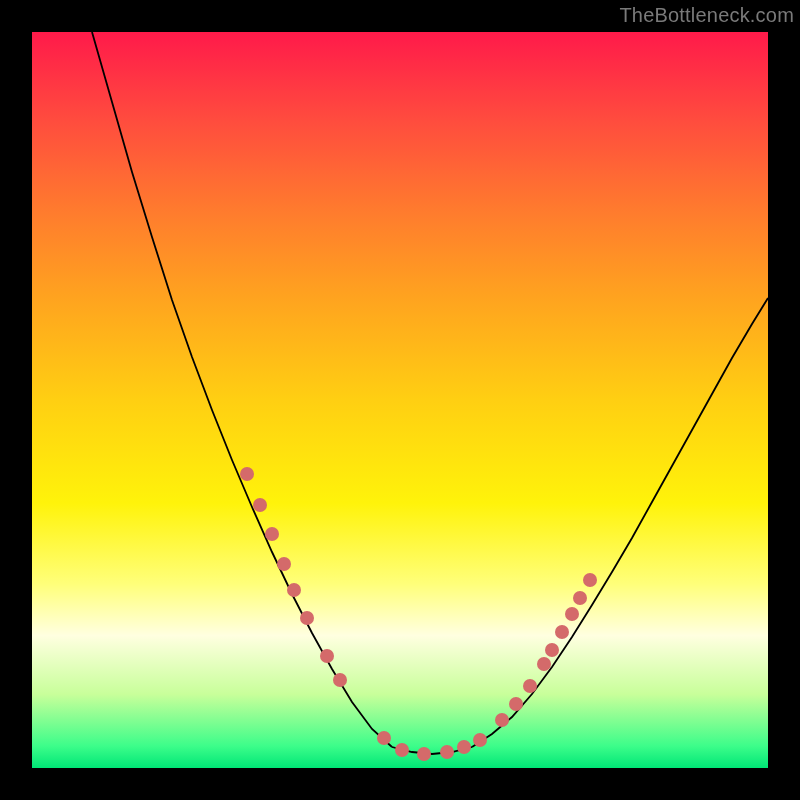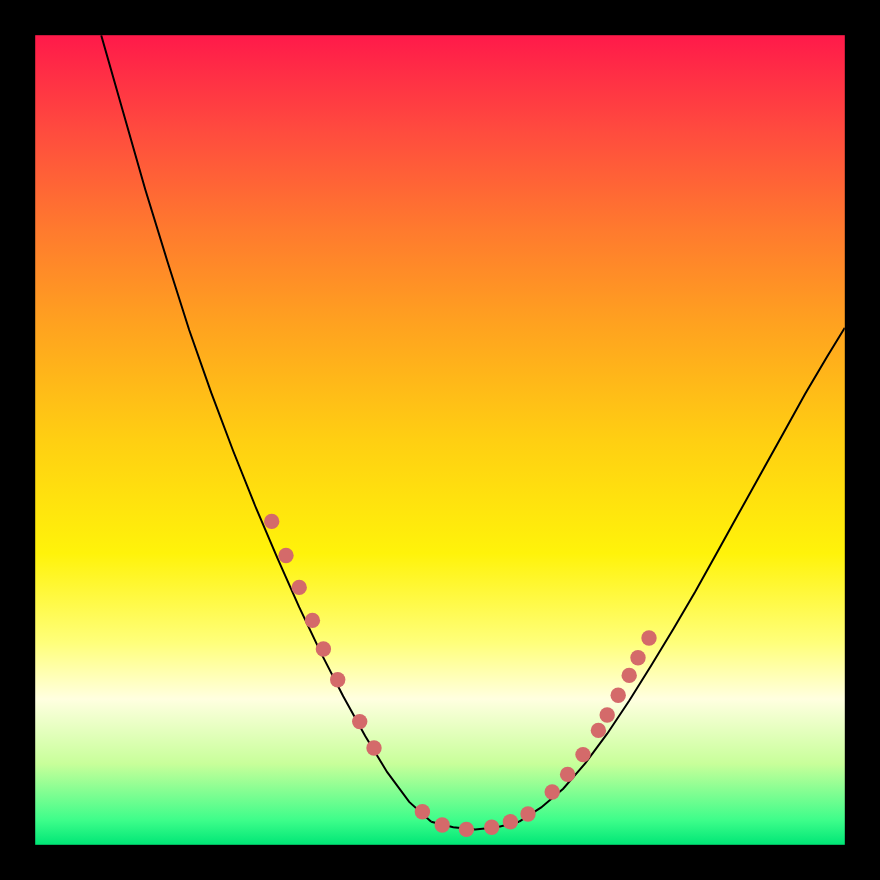--- a/index.html
+++ b/index.html
@@ -21,20 +21,21 @@
              font:20px Arial,Helvetica,sans-serif;letter-spacing:.2px;}
   svg.curve{position:absolute;left:32px;top:32px;width:736px;height:736px;}
   .curve path{fill:none;stroke:#000;stroke-width:1.8;}
   .curve circle{fill:#d46a6a;}
 </style>
 </head>
 <body>
 
 <div class="frame">
   <div class="plot"></div>
+  <div class="watermark">TheBottleneck.com</div>
 
   <svg class="curve" viewBox="0 0 736 736" preserveAspectRatio="none">
     <path d="M60 0 L80 70 L100 140 L120 205 L140 268 L160 325 L180 378 L200 428 L220 475 L240 520 L260 562 L280 601 L300 637 L320 670 L340 697 L360 715"></path>
     <path d="M360 715 L380 720 L400 722 L420 720 L440 715"></path>
     <path d="M440 715 L460 702 L480 685 L500 662 L520 635 L540 605 L560 573 L580 540 L600 506 L620 470 L640 434 L660 398 L680 362 L700 326 L720 292 L736 266"></path>
     <g>
         <circle cx="215" cy="442" r="7"></circle>
         <circle cx="228" cy="473" r="7"></circle>
         <circle cx="240" cy="502" r="7"></circle>
         <circle cx="252" cy="532" r="7"></circle>

